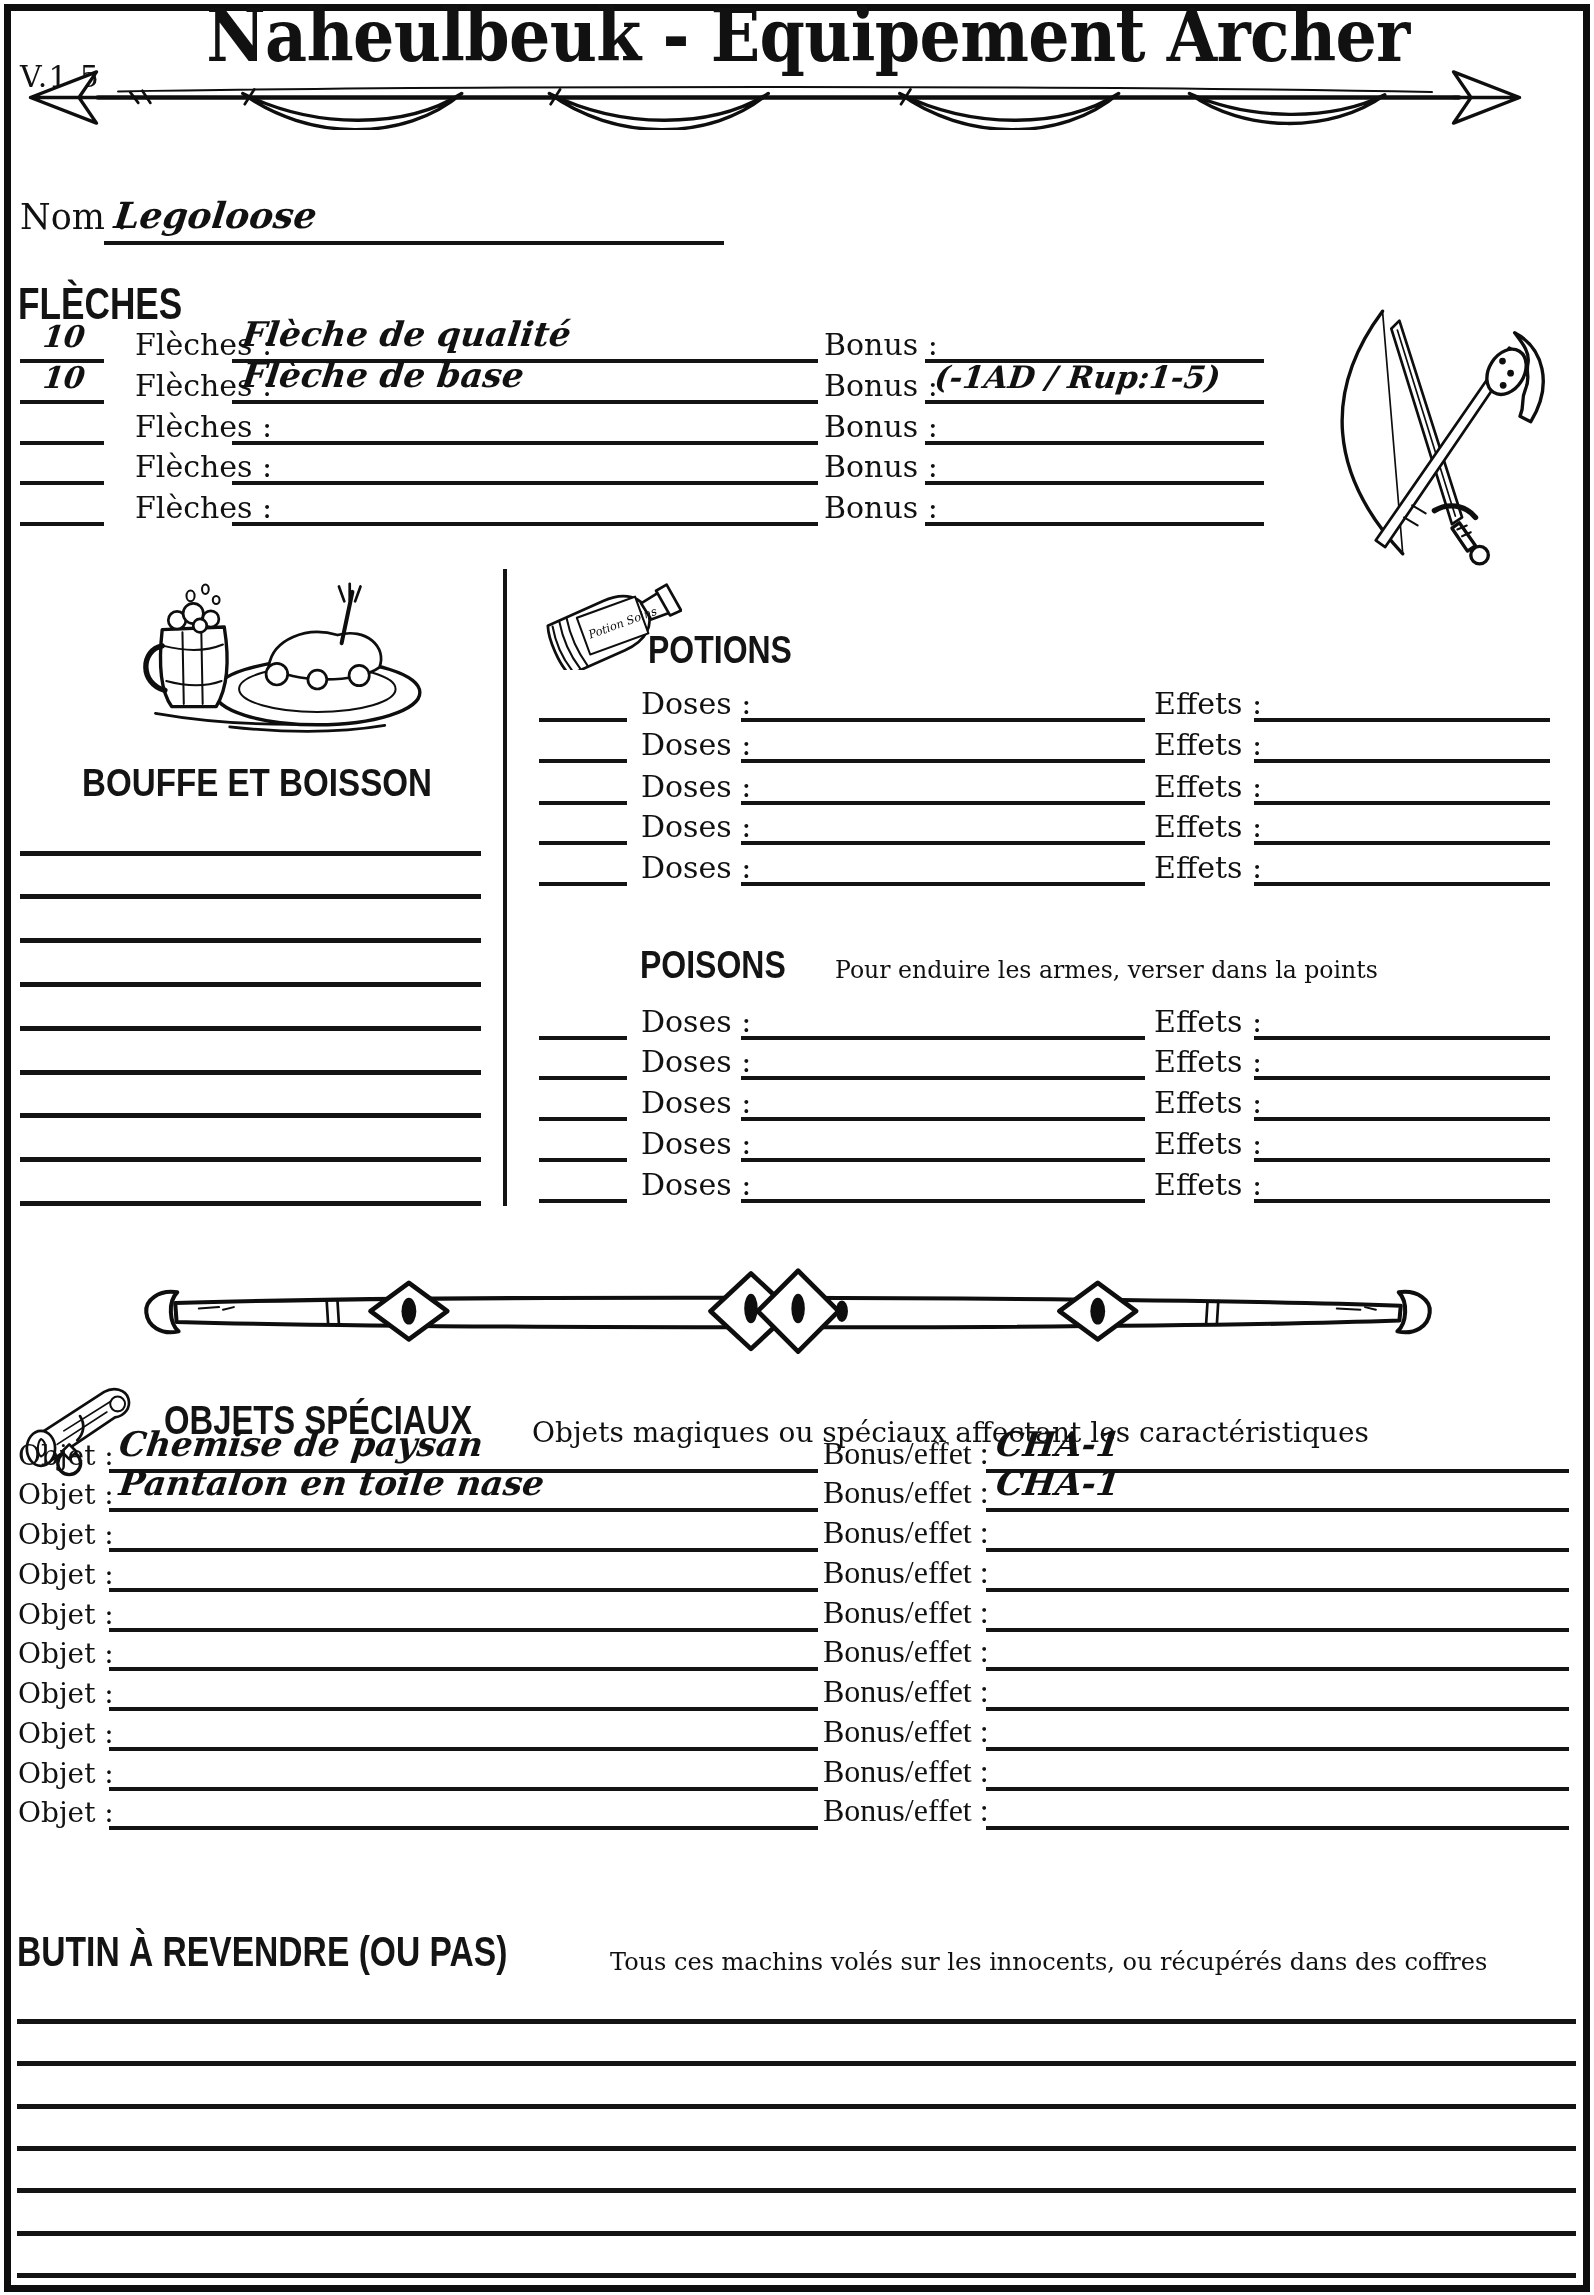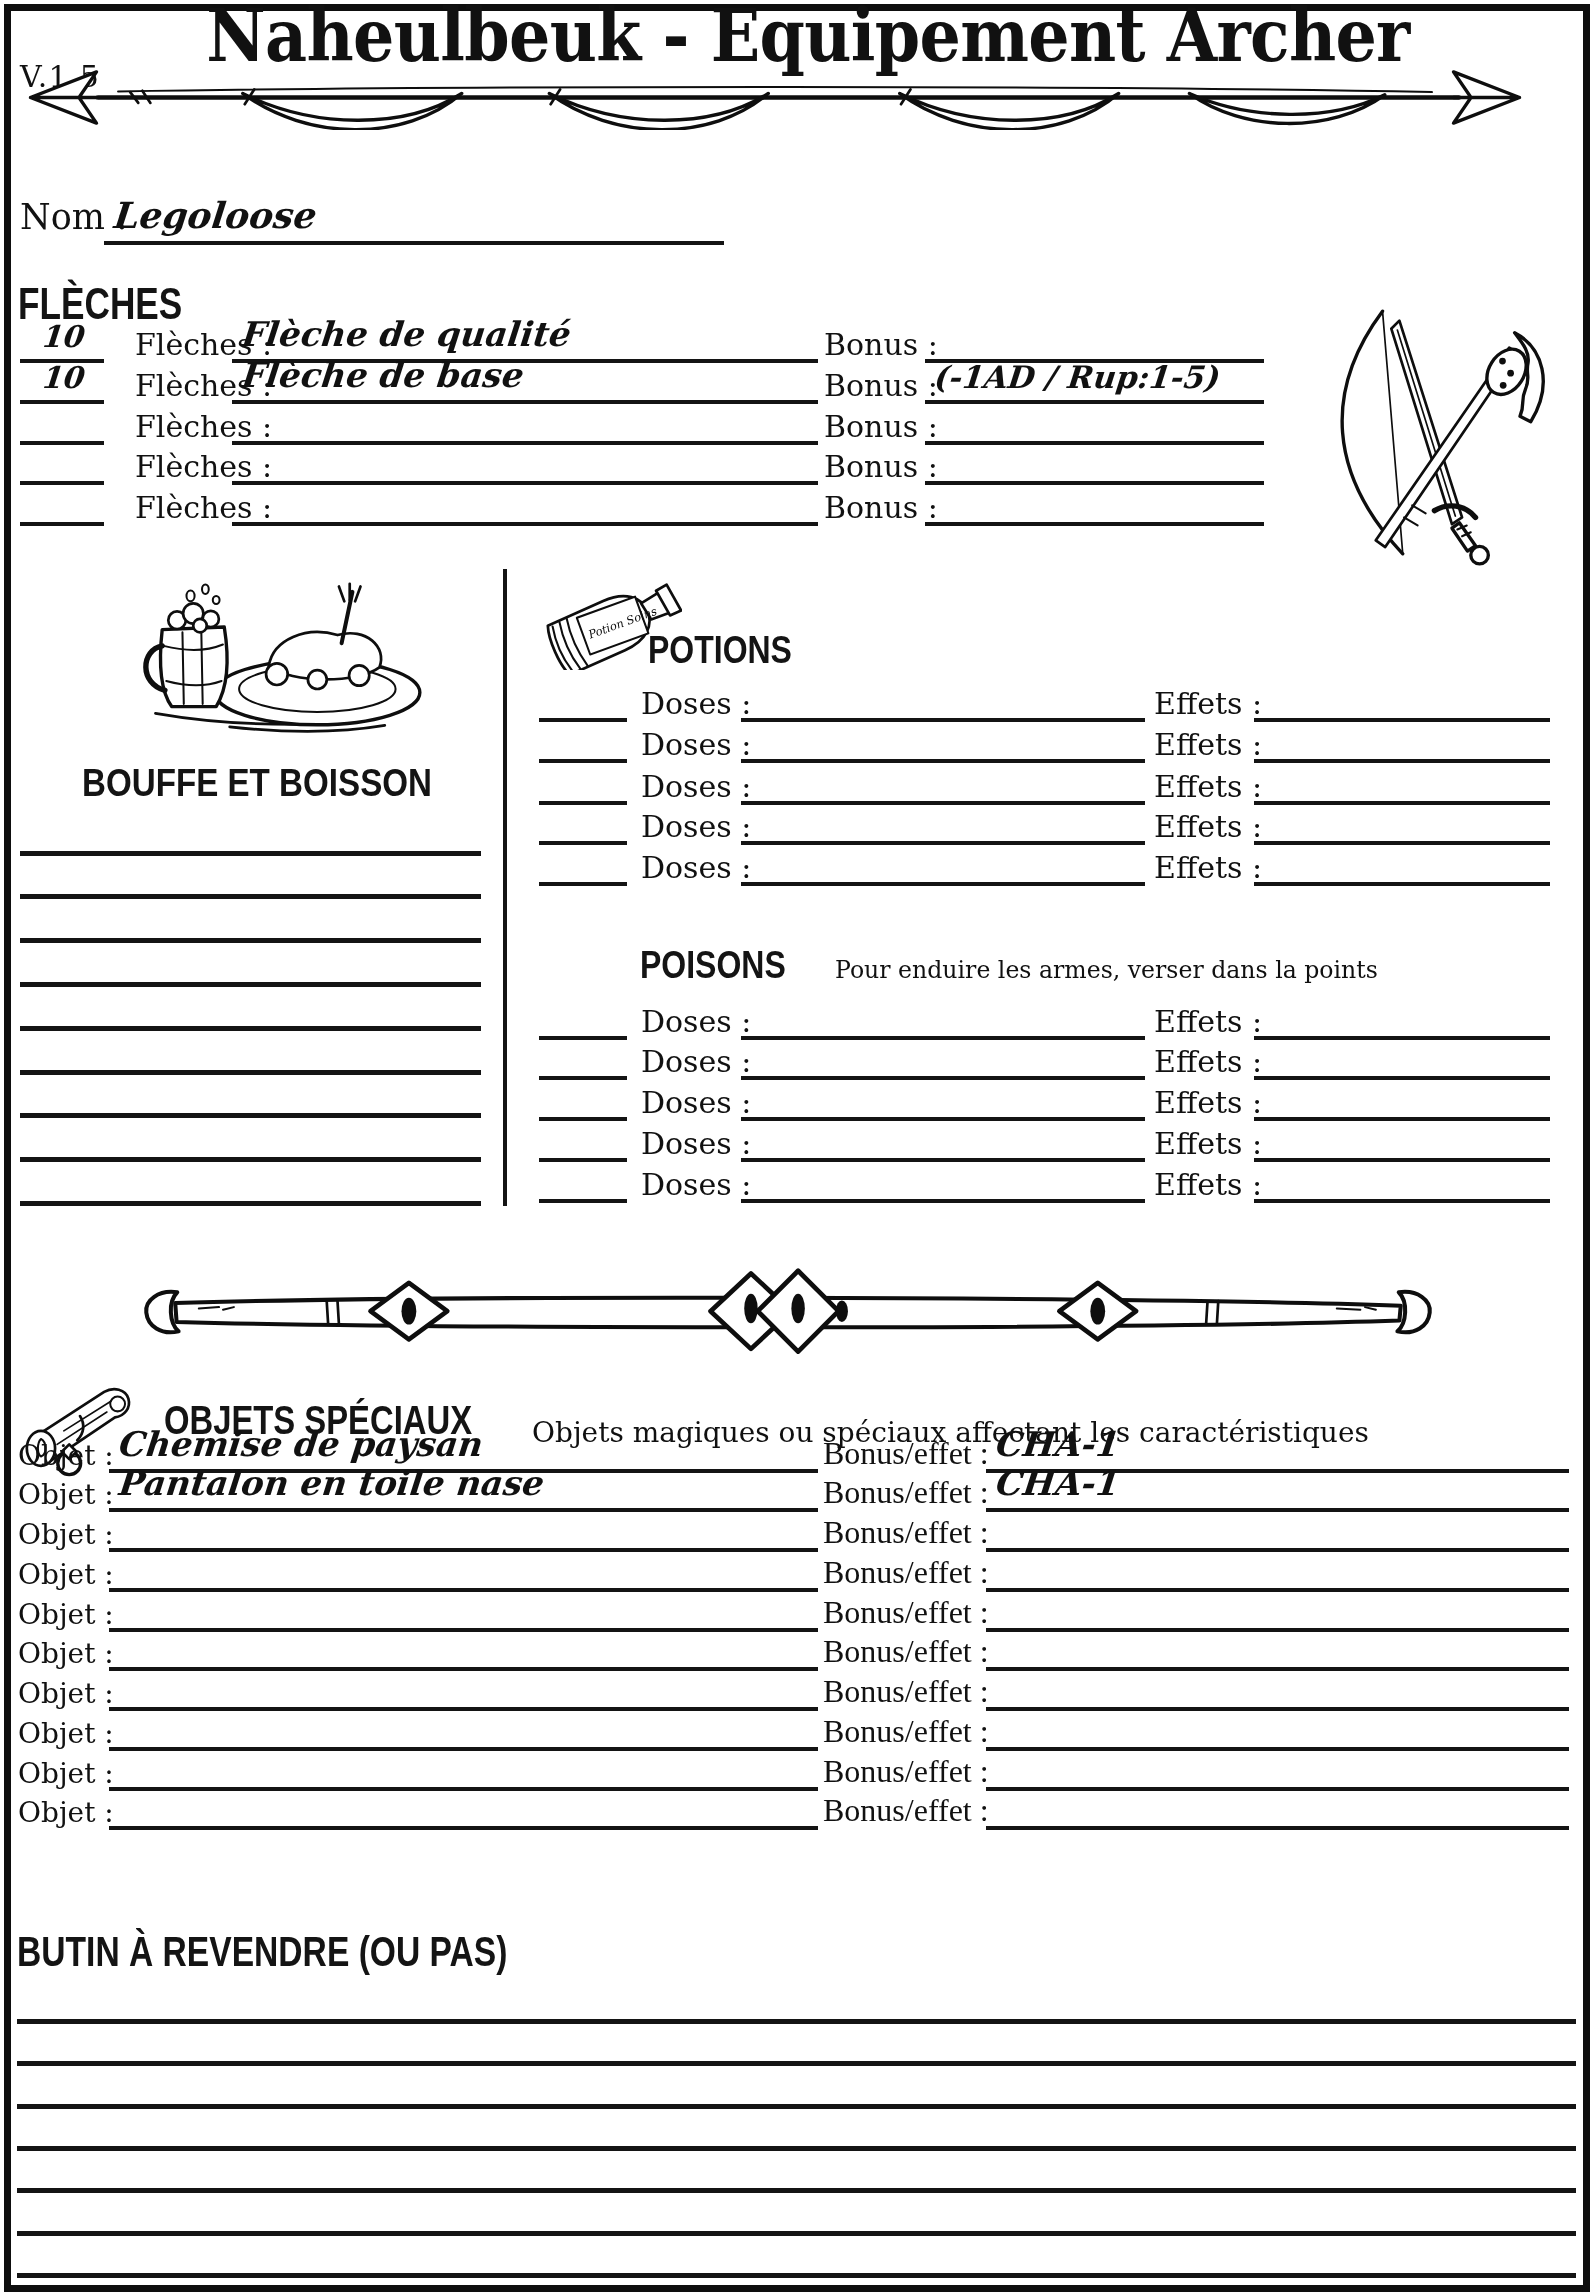--- a/index.html
+++ b/index.html
@@ -472,20 +472,21 @@
     <div class="fld o-item">
         <span class="hw"></span>
       </div>
     <span class="lbl o-blab">Bonus/effet :</span>
     <div class="fld o-bonus">
         <span class="hw"></span>
       </div>
   </div>
 
   <div class="h1" style="left:17px;top:1928px;font-size:42px;transform:scaleX(0.8);">BUTIN À REVENDRE (OU PAS)</div>
+  <div class="sub" style="left:610px;top:1948px;font-size:24px;">Tous ces machins volés sur les innocents, ou récupérés dans des coffres</div>
   <div class="rule" style="left:17px;top:2019px;width:1559px;height:5.4px;"></div>
   <div class="rule" style="left:17px;top:2061px;width:1559px;height:5.4px;"></div>
   <div class="rule" style="left:17px;top:2104px;width:1559px;height:5.4px;"></div>
   <div class="rule" style="left:17px;top:2146px;width:1559px;height:5.4px;"></div>
   <div class="rule" style="left:17px;top:2188px;width:1559px;height:5.4px;"></div>
   <div class="rule" style="left:17px;top:2231px;width:1559px;height:5.4px;"></div>
   <div class="rule" style="left:17px;top:2273px;width:1559px;height:5.4px;"></div>
 </div>
 
 

